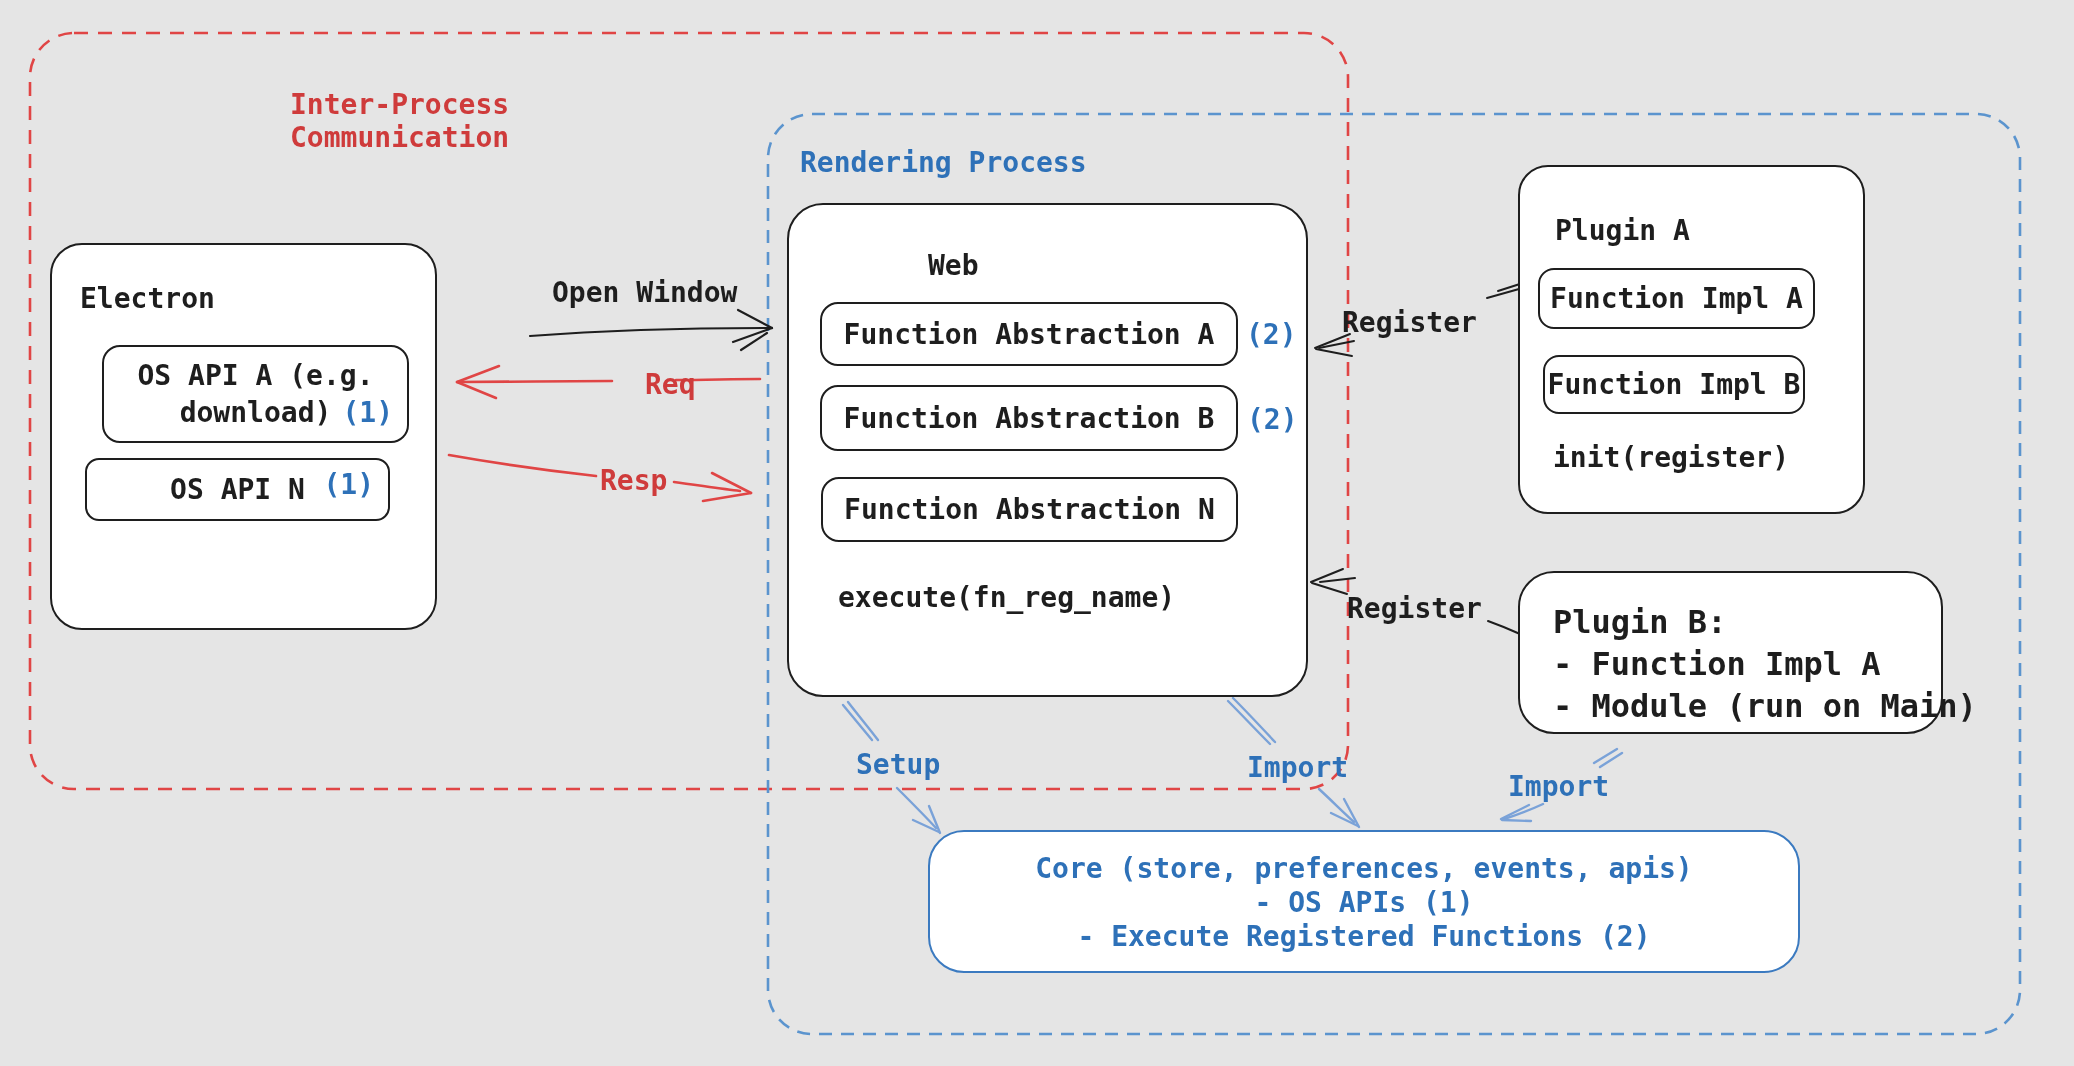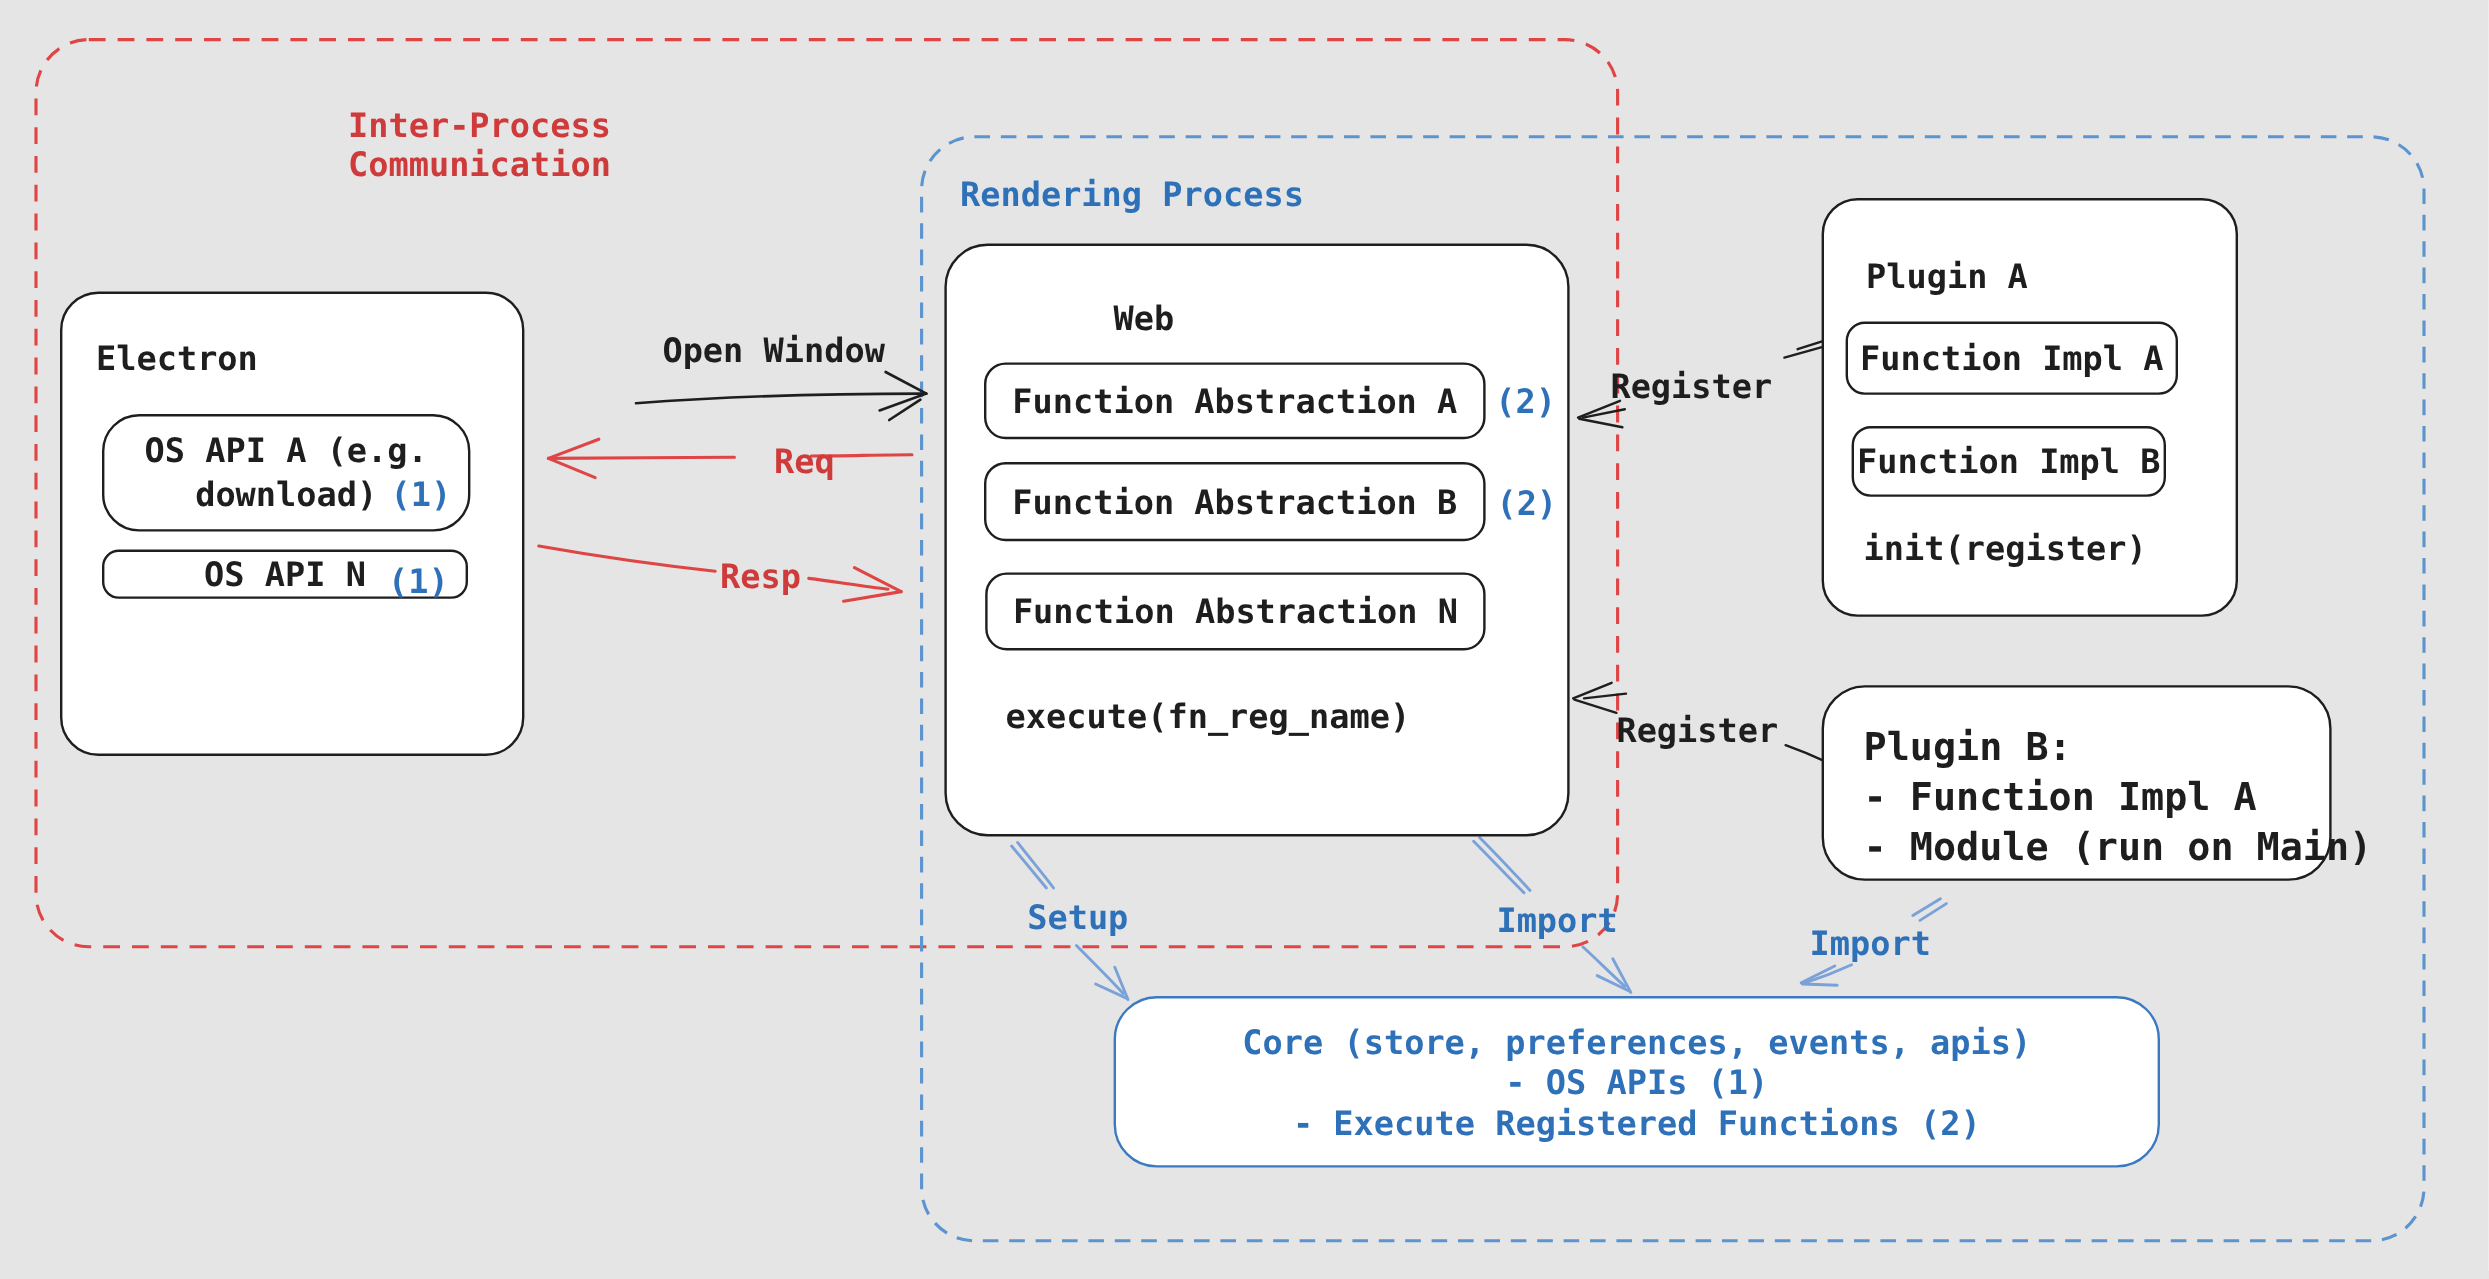--- a/index.html
+++ b/index.html
@@ -114,29 +114,29 @@
     <div class="abs label-block mono28 red-text" style="left:290px;top:88px;">
       <span>Inter-Process</span>
       <span>Communication</span>
     </div>
 
     <div class="abs mono28 blue-text" style="left:800px;top:146px;">Rendering Process</div>
 
     <div class="sketchbox" style="left:50px;top:243px;width:387px;height:387px;border-radius:32px;"></div>
     <div class="abs mono28" style="left:80px;top:282px;">Electron</div>
 
-    <div class="innerbox" style="left:85px;top:345px;width:307px;height:98px;border-radius:31px;">
+    <div class="innerbox" style="left:102px;top:345px;width:307px;height:98px;border-radius:18px;">
       <div style="text-align:center;line-height:37px;">
         <div>OS API A (e.g.</div>
         <div>download)</div>
       </div>
       <span class="badge" style="right:14px;bottom:12px;">(1)</span>
     </div>
 
-    <div class="innerbox" style="left:85px;top:458px;width:305px;height:41px;border-radius:14px;">
+    <div class="innerbox" style="left:85px;top:458px;width:305px;height:63px;border-radius:14px;">
       <span>OS API N</span>
       <span class="badge" style="right:14px;top:8px;">(1)</span>
     </div>
 
     <div class="abs mono28" style="left:552px;top:276px;">Open Window</div>
     <div class="abs mono28 red-text" style="left:645px;top:368px;">Req</div>
     <div class="abs mono28 red-text" style="left:600px;top:464px;">Resp</div>
 
     <div class="sketchbox" style="left:787px;top:203px;width:521px;height:494px;border-radius:36px;"></div>
     <div class="abs mono28" style="left:928px;top:249px;">Web</div>

